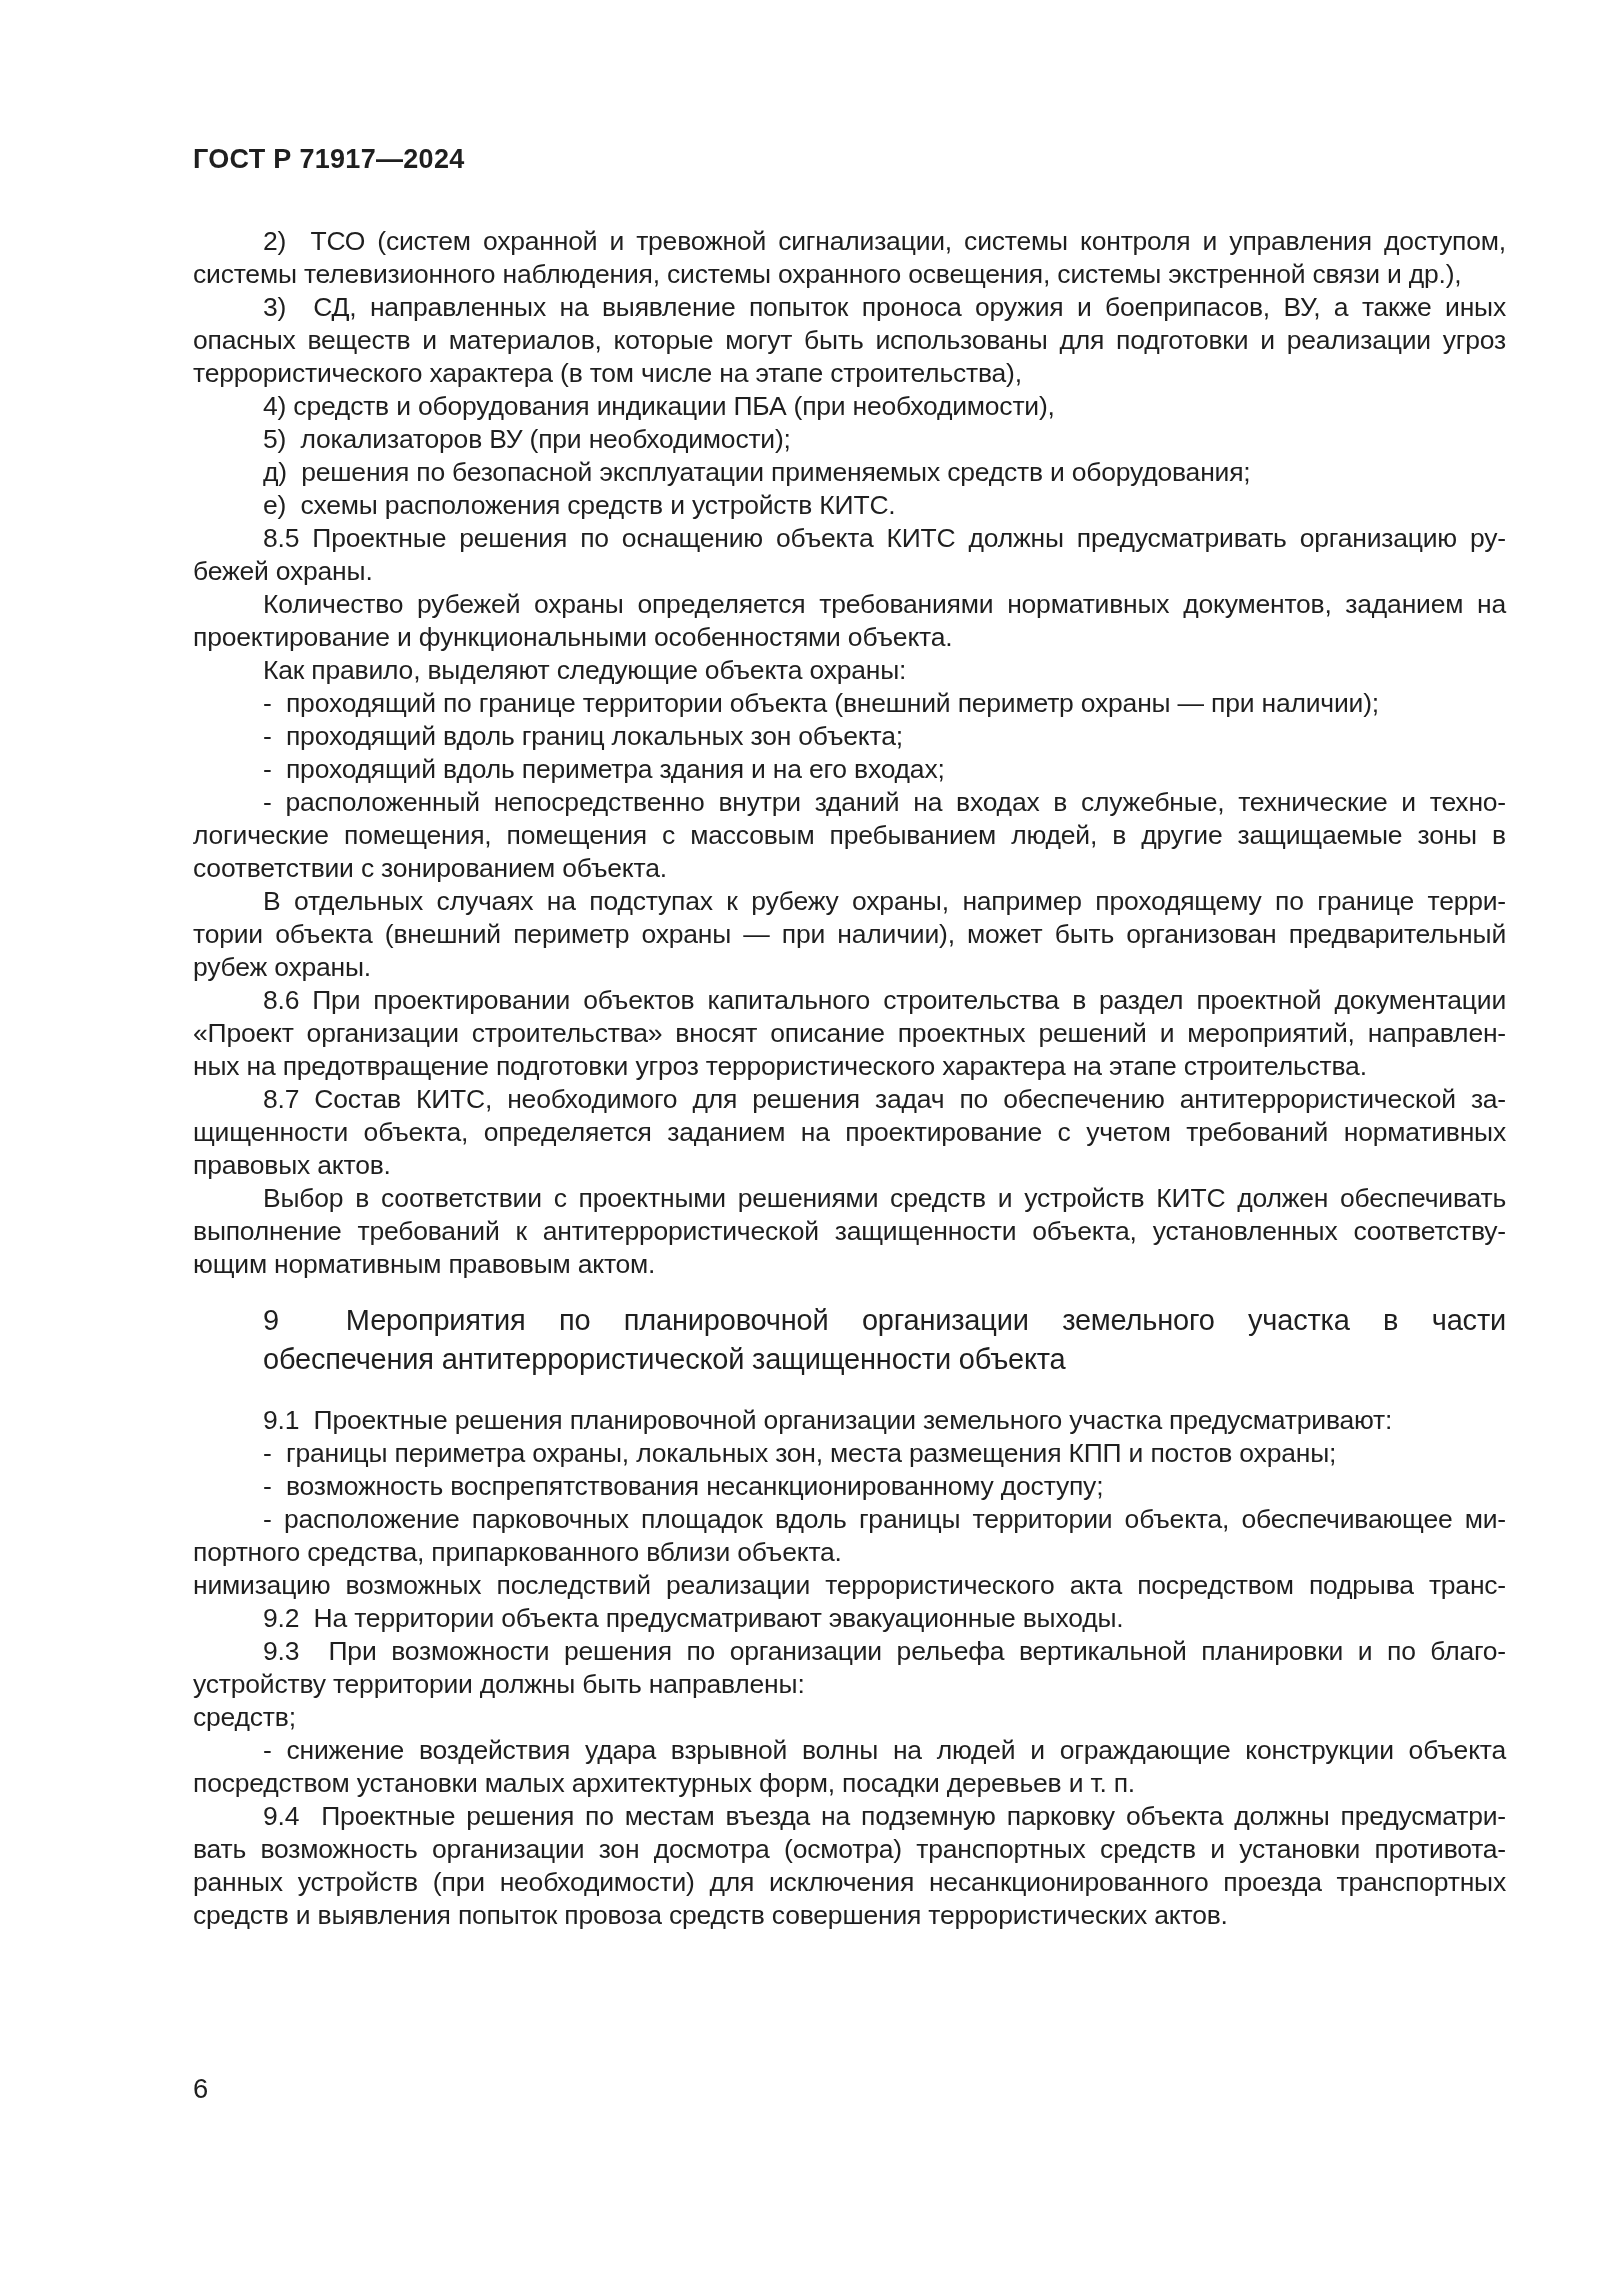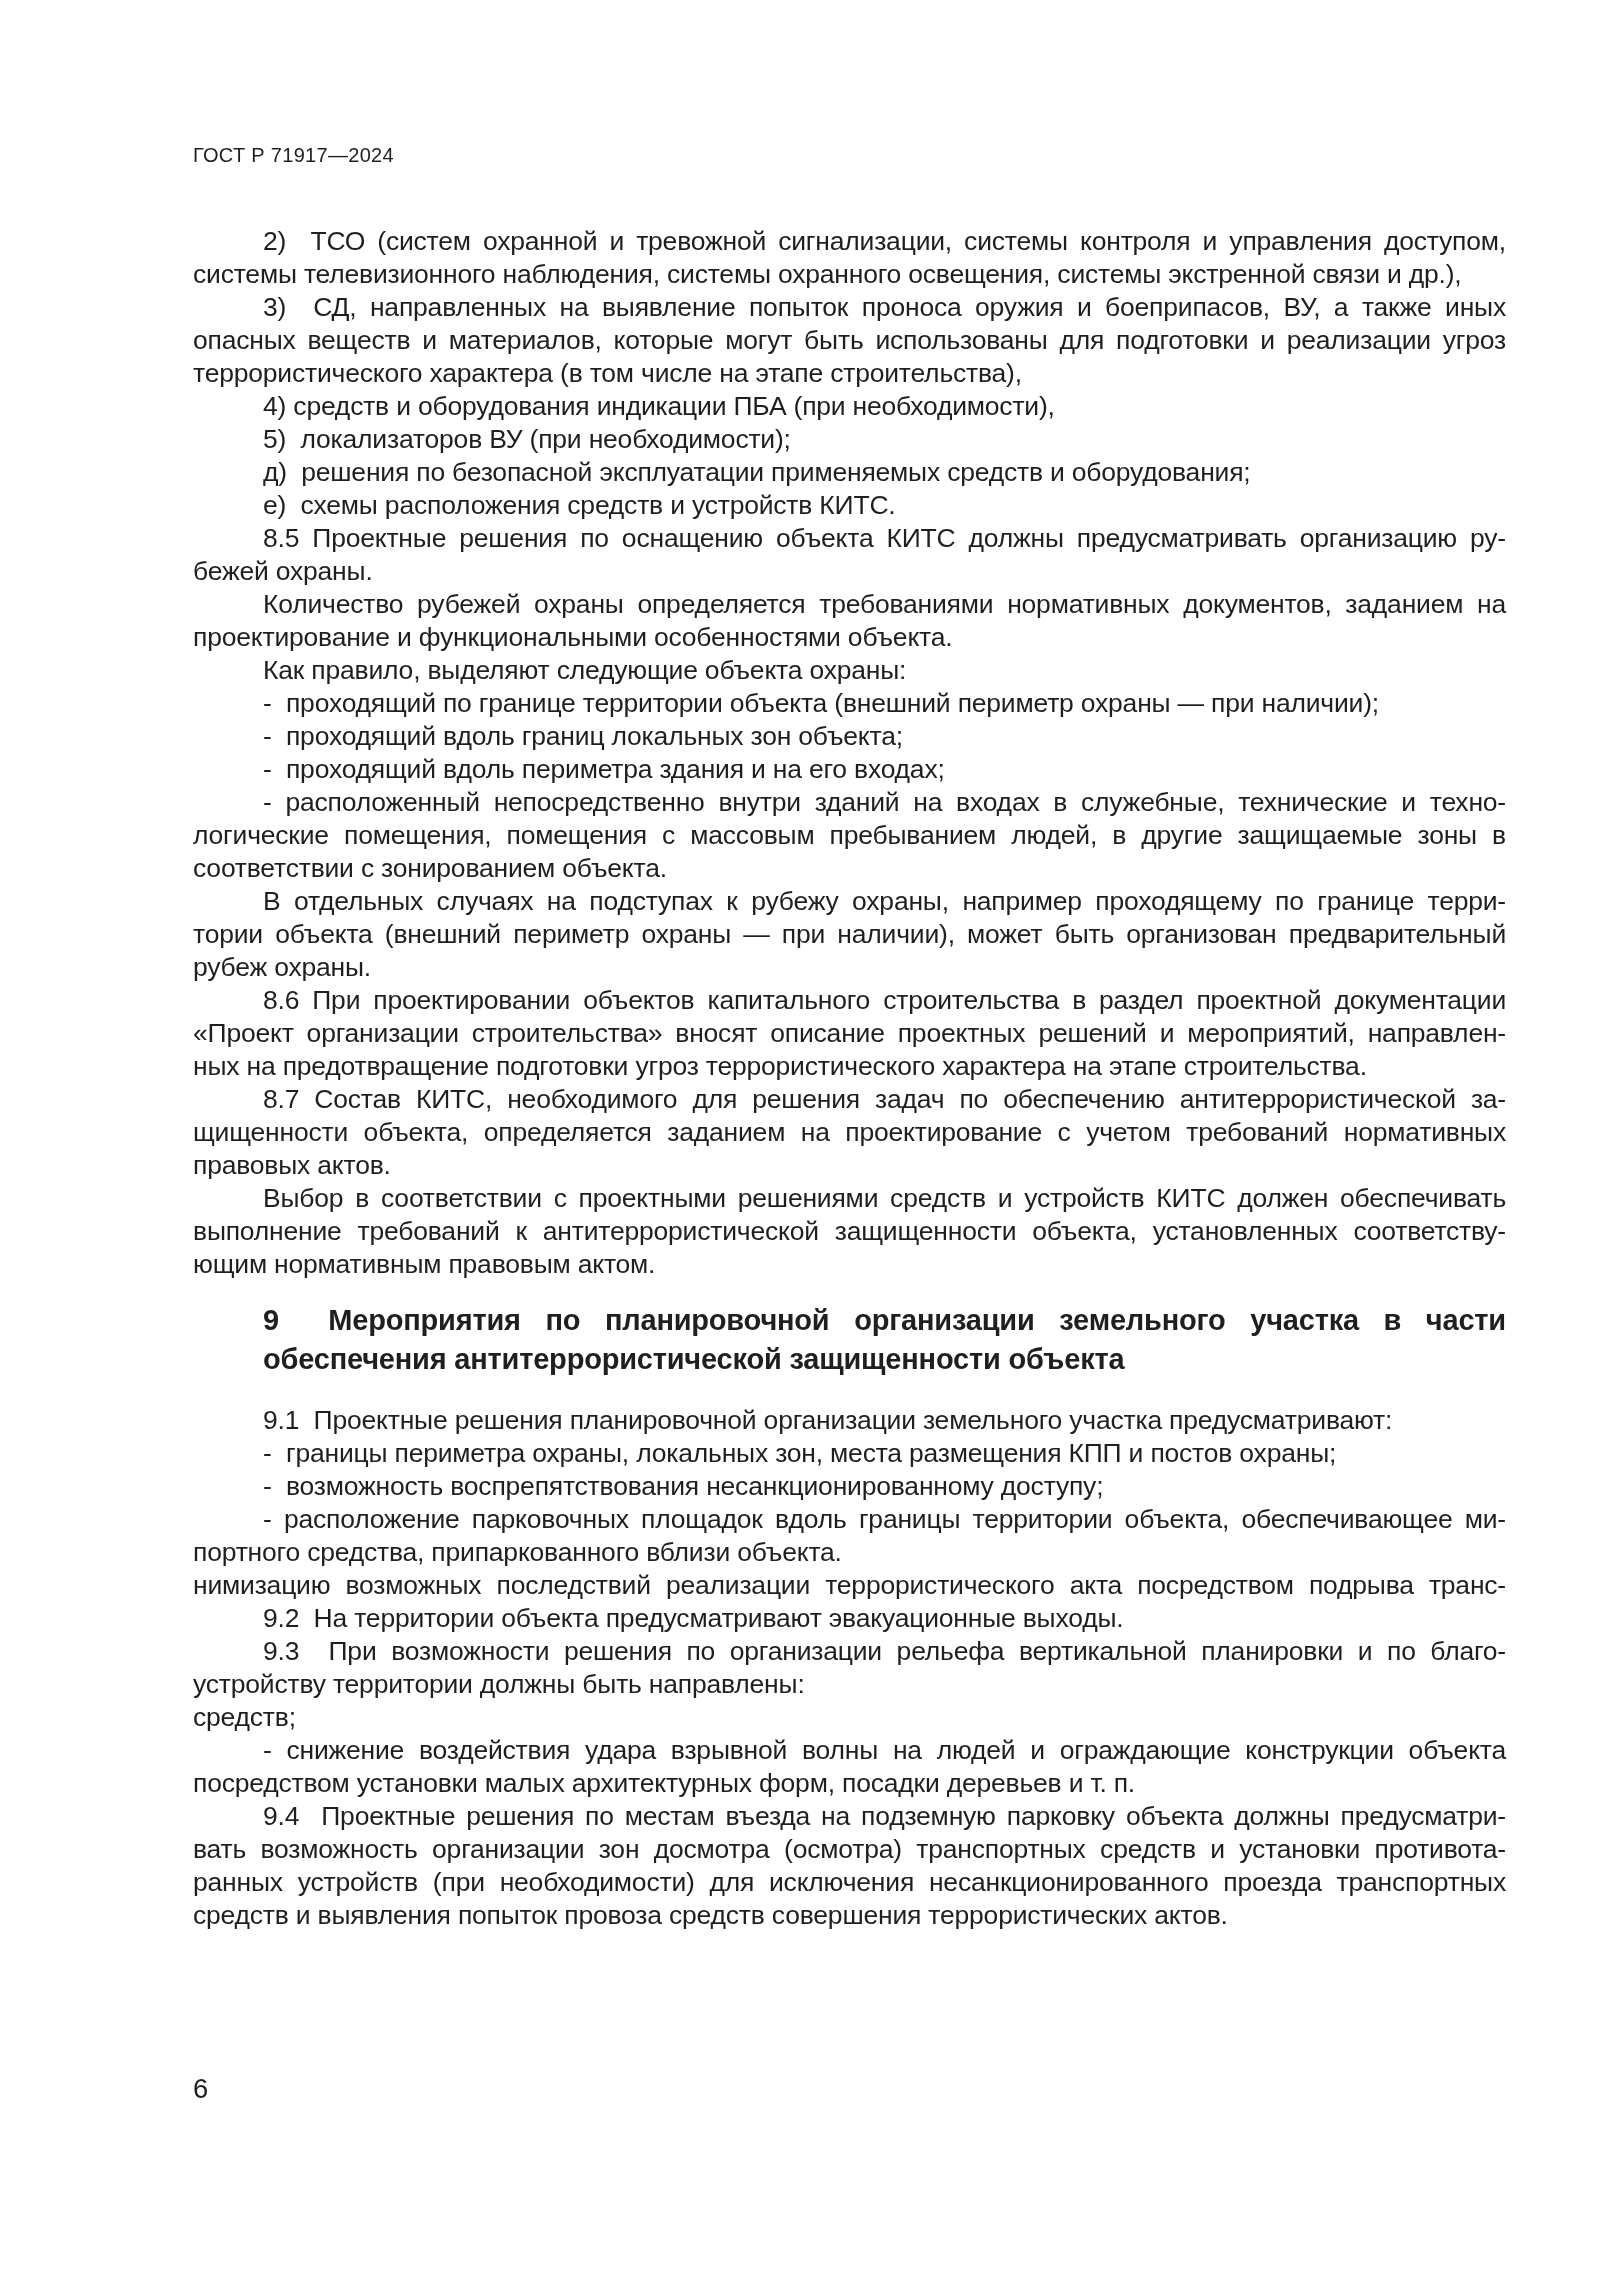--- a/index.html
+++ b/index.html
@@ -10,22 +10,22 @@
     position: relative;
     background: #ffffff;
     color: #1f1f1f;
     font-family: "Liberation Sans", "DejaVu Sans", sans-serif;
     overflow: hidden;
   }
   .runhead {
     position: absolute;
     left: 193px;
     top: 144px;
-    font-size: 20px;
-    font-weight: normal;
+    font-size: 27px;
+    font-weight: bold;
     letter-spacing: 0.3px;
     white-space: nowrap;
   }
   .doc-body {
     position: absolute;
     left: 193px;
     top: 225px;
     width: 1313px;
     font-size: 26.5px;
     line-height: 33px;
@@ -36,21 +36,21 @@
   .line.just {
     text-align: justify;
     text-align-last: justify;
     text-justify: inter-word;
   }
   .line.first { padding-left: 70px; }
   .heading {
     margin: 19.6px 0 25.5px 70px;
     font-size: 29px;
     line-height: 39px;
-    font-weight: bold;
+    font-weight: normal;
     letter-spacing: -0.2px;
   }
   .pageno {
     position: absolute;
     left: 193px;
     top: 2073px;
     font-size: 27.4px;
   }
 </style>
 </head>

